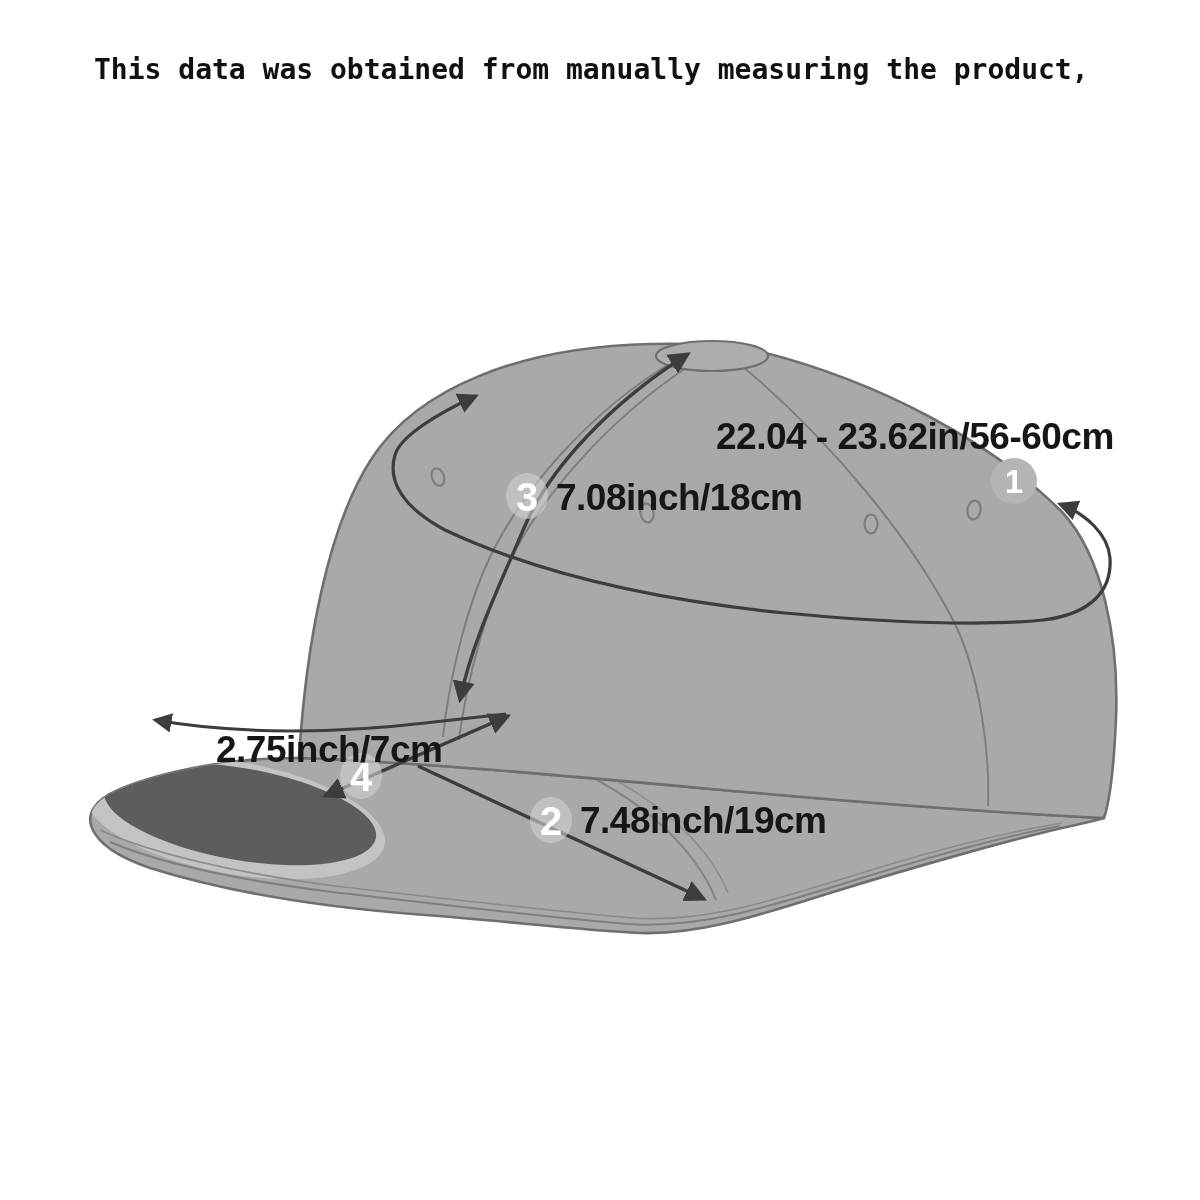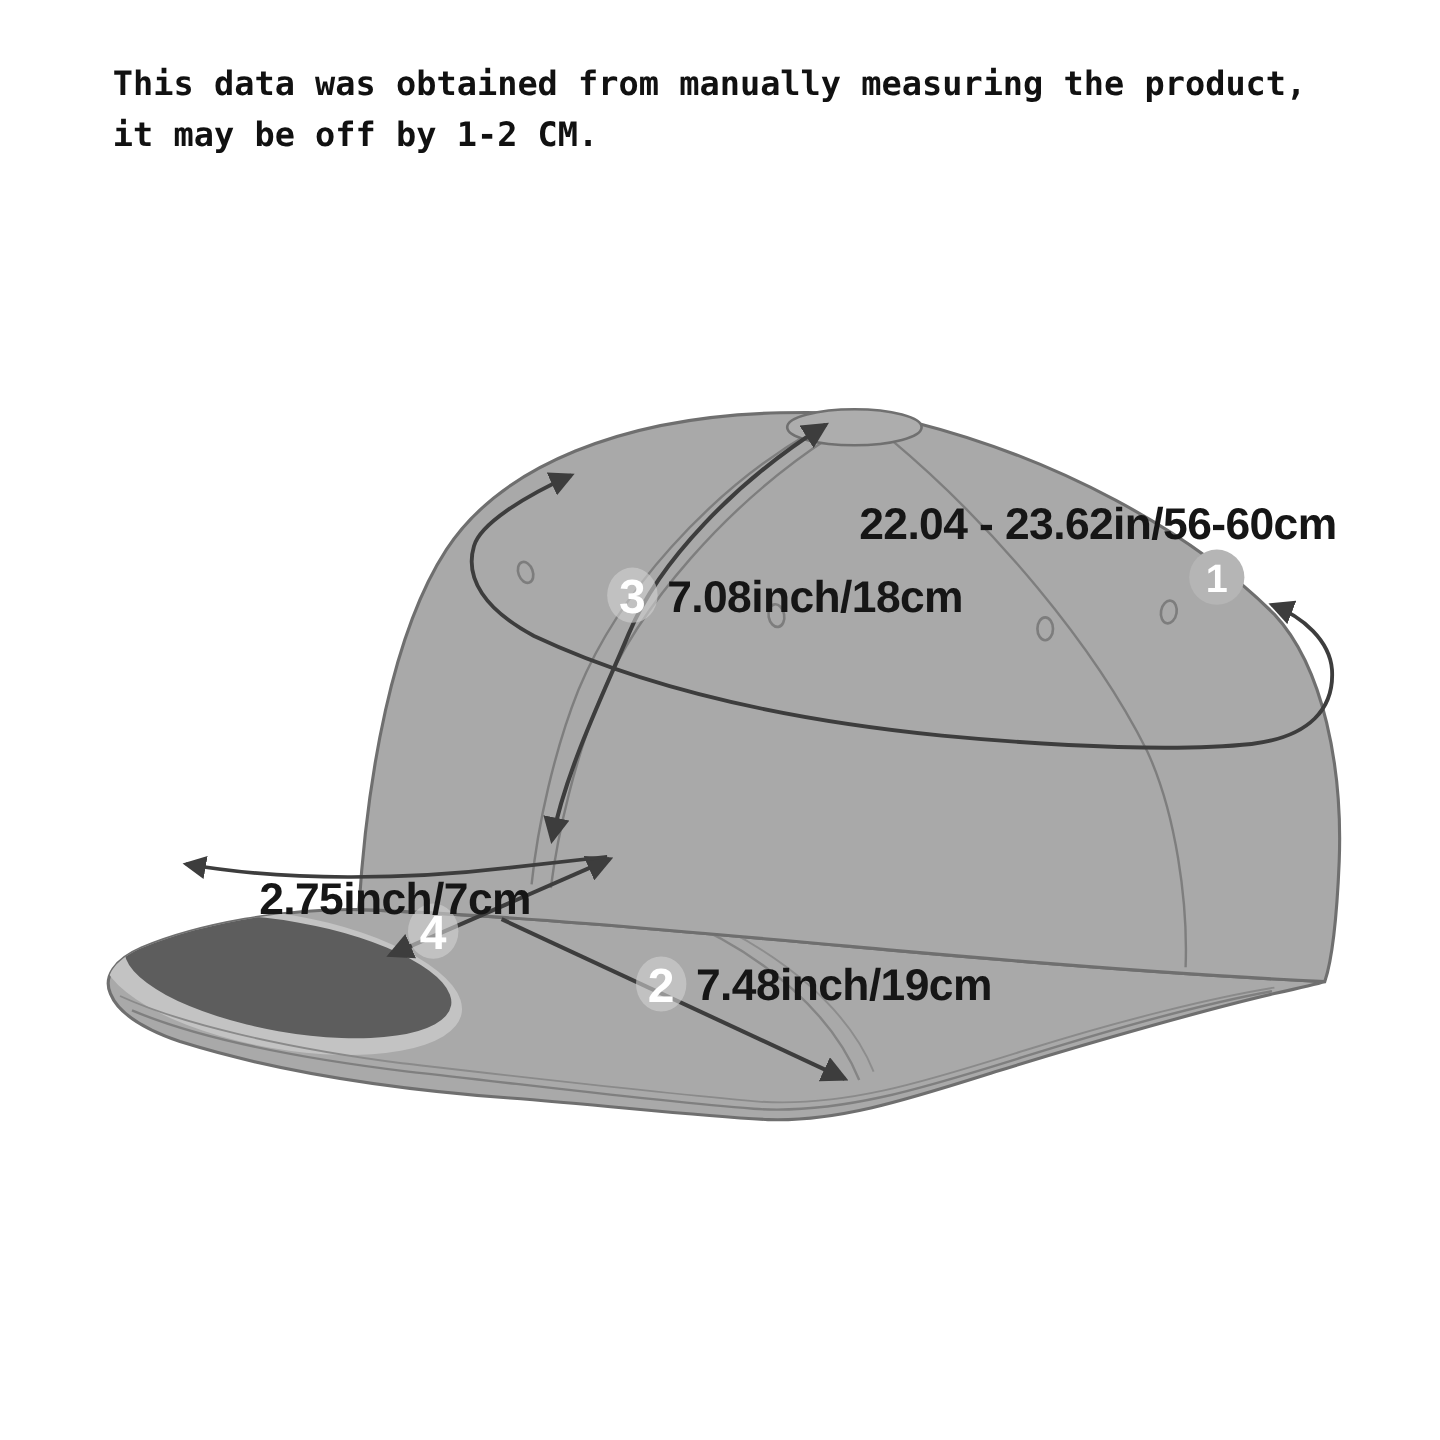--- a/index.html
+++ b/index.html
@@ -42,21 +42,20 @@
     fill:#ffffff;
   }
 </style>
 </head>
 <body>
 
 <div class="stage">
 
   <div class="disclaimer">
     <div>This data was obtained from manually measuring the product,</div>
-    <div>it may be off by 1-2 CM.</div>
   </div>
 
   <svg width="1200" height="1200" viewBox="0 0 1200 1200">
 
     <defs>
       <marker id="ah" viewBox="0 0 10 10" refX="8.5" refY="5" markerWidth="6.5" markerHeight="6.5" orient="auto-start-reverse">
         <path d="M0,0 L10,5 L0,10 z" fill="#3d3d3d"></path>
       </marker>
       <clipPath id="brimclip">
         <path d="M299,758 C240,757 165,770 118,790 C95,800 86,814 92,828

